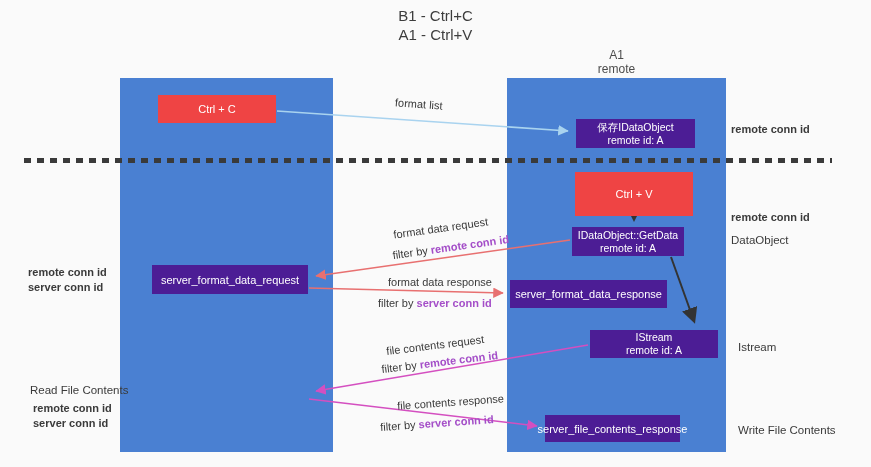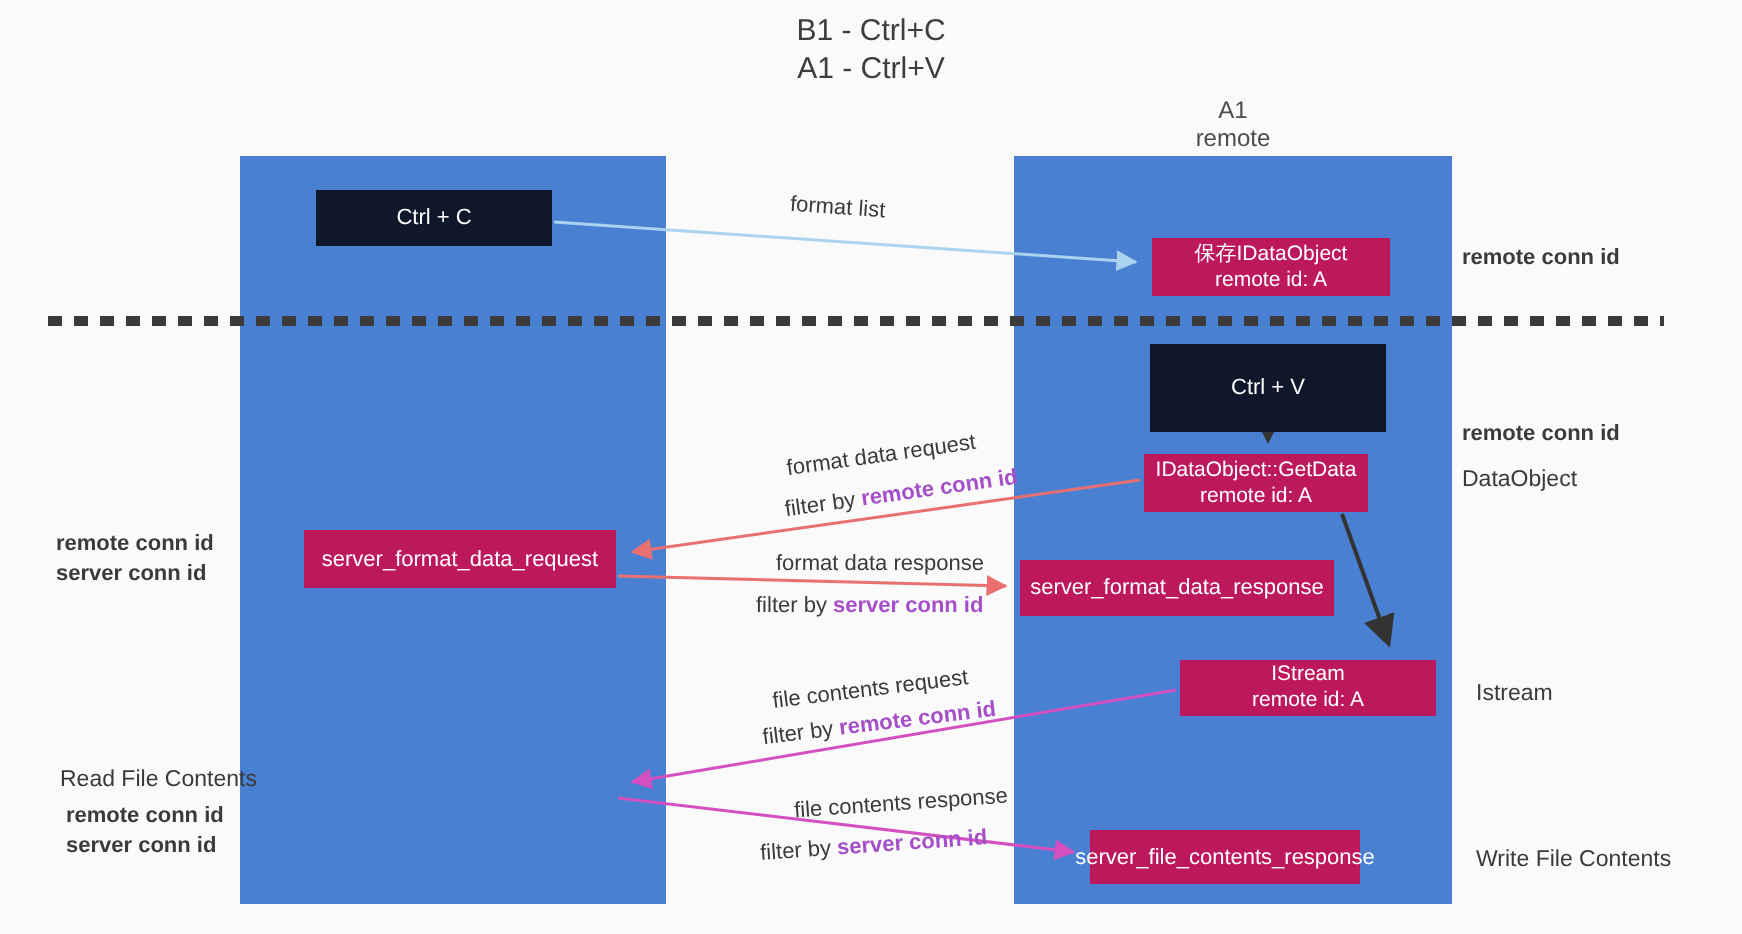--- a/index.html
+++ b/index.html
@@ -28,22 +28,22 @@
   }
   .divider{
     position:absolute;left:24px;top:158px;width:808px;height:5px;
     background:repeating-linear-gradient(90deg,#3a3a3a 0 7px,transparent 7px 13px);
   }
   .node{
     position:absolute;display:flex;flex-direction:column;
     align-items:center;justify-content:center;
     color:#ffffff;text-align:center;
   }
-  .node.green{background:#0f172a;font-size:11px;}
-  .node.orange{background:#be185d;}
+  .node.green{background:#ef4444;font-size:11px;}
+  .node.orange{background:#4c1d95;}
   .node .l1,.node .l2{font-size:10.5px;line-height:13px;}
   .node.single{font-size:11px;}
   .arrow-label{
     position:absolute;font-size:11px;color:#3a3a3a;white-space:nowrap;
     transform-origin:center center;
   }
   .conn-purple{color:#a44ec8;font-weight:bold;}
   .conn-green{color:#56b45c;font-weight:bold;}
   .annotation{
     position:absolute;font-size:11.5px;color:#3a3a3a;white-space:nowrap;

